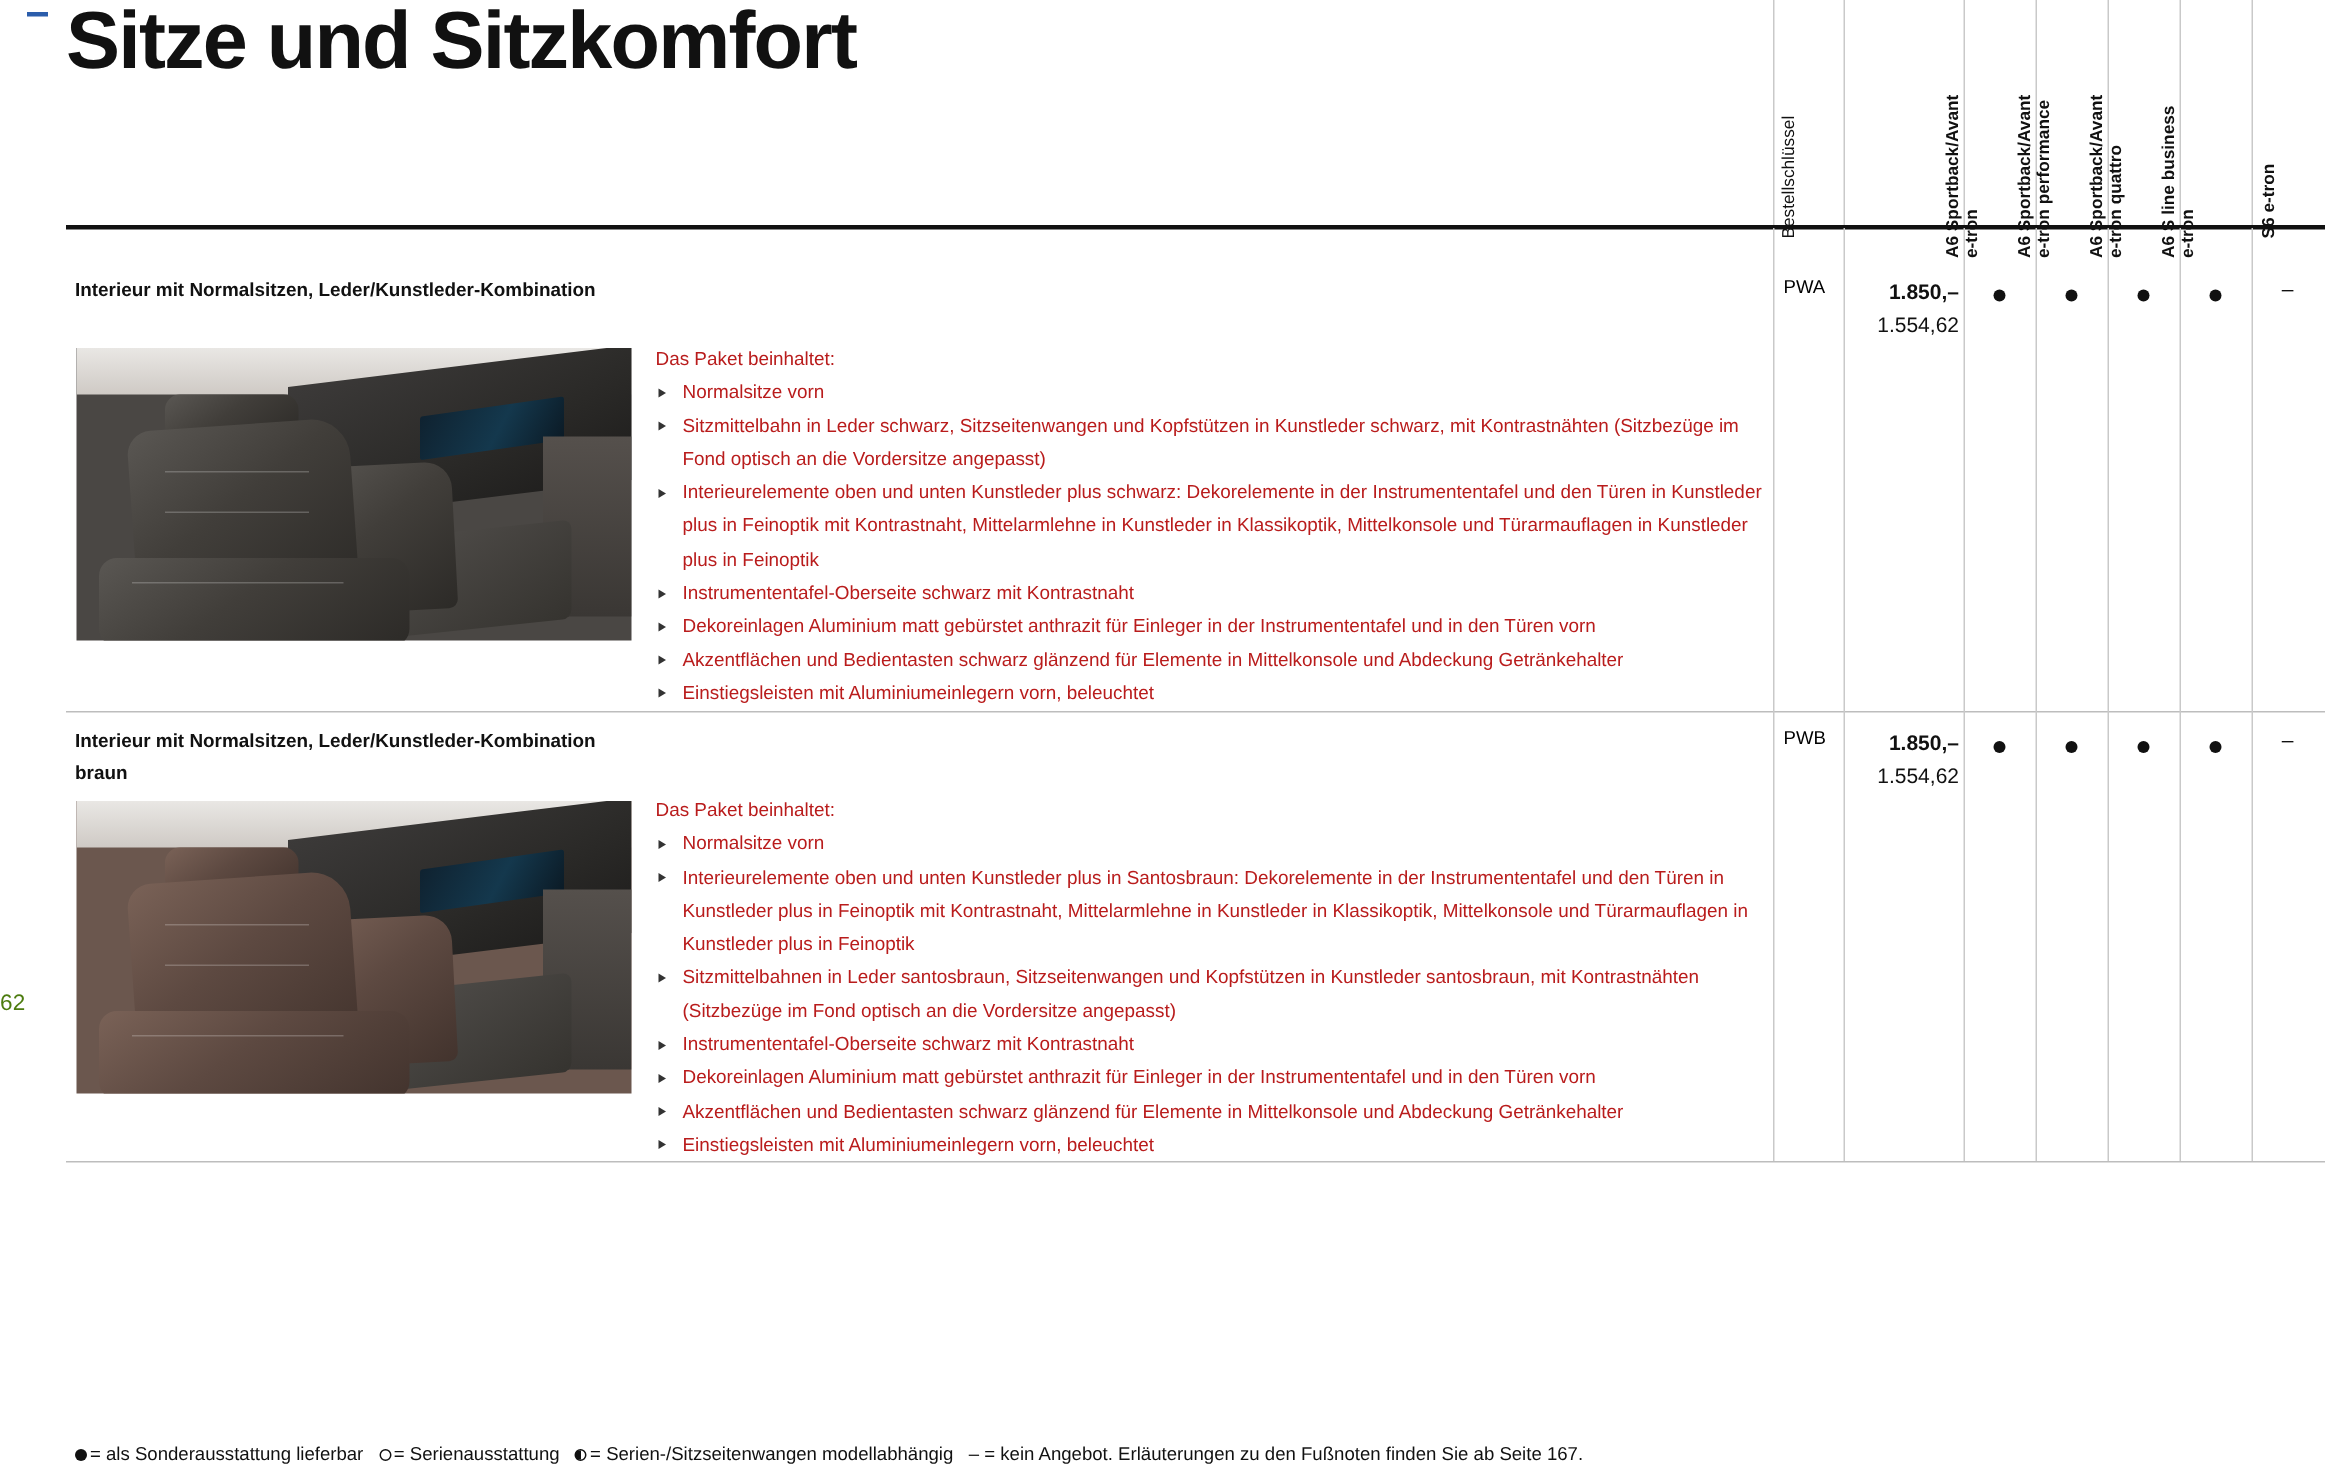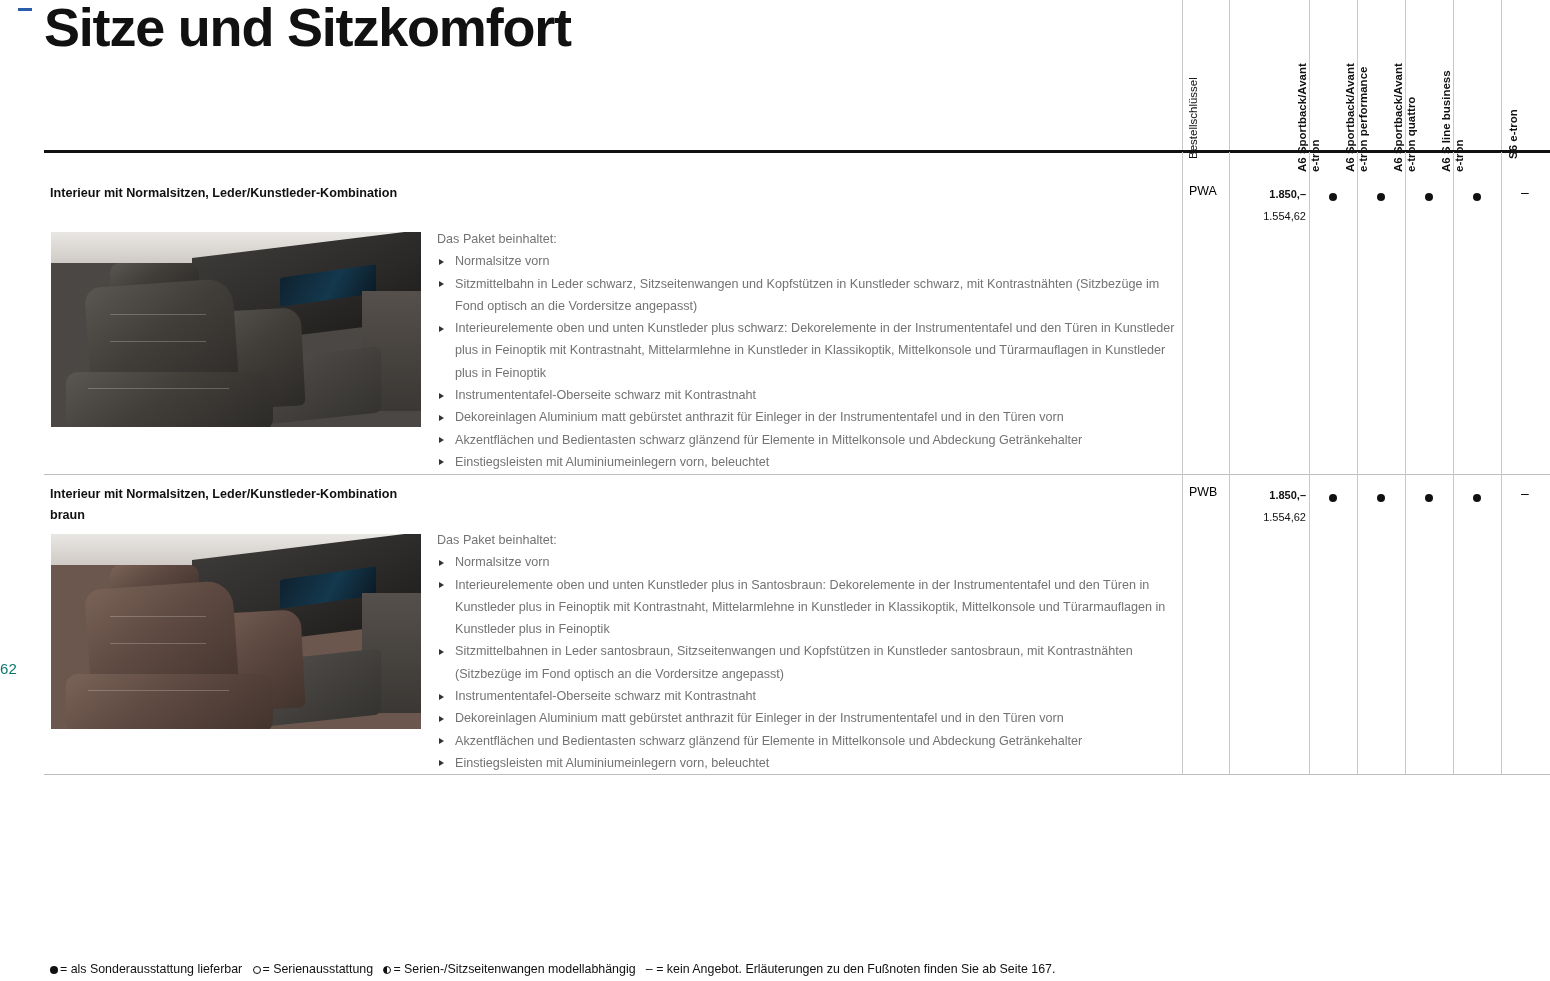--- a/index.html
+++ b/index.html
@@ -15,21 +15,21 @@
     color: #1a1a1a;
     overflow: hidden;
   }
 
   
   .page-number {
     position: absolute;
     left: 0px;
     top: 660px;
     font-size: 15px;
-    color: #0f766e;
+    color: #4d7c0f;
     letter-spacing: .2px;
   }
 
   
   .page-title {
     position: absolute;
     left: 44px;
     top: -4px;
     font-size: 54px;
     font-weight: bold;
@@ -170,21 +170,21 @@
   .photo.brown .headrest {
     background: linear-gradient(145deg, #7a6257 0%, #5d4941 45%, #42332d 100%);
   }
   .photo.brown { background: #6b574e; }
 
   .pkg {
     position: absolute;
     width: 740px;
     font-size: 12.6px;
     line-height: 22.3px;
-    color: #737373;
+    color: #b91c1c;
   }
   .pkg .intro { margin-bottom: 0px; }
   .pkg ul { list-style: none; margin: 0; padding: 0; }
   .pkg li {
     position: relative;
     padding-left: 18px;
     margin: 0;
   }
   .pkg li::before {
     content: "";
@@ -199,21 +199,21 @@
   .code {
     position: absolute;
     font-size: 12.4px;
     color: #000000;
     text-align: left;
   }
   .price {
     position: absolute;
     width: 74px;
     text-align: right;
-    font-size: 11px;
+    font-size: 14px;
     line-height: 22px;
     color: #111;
   }
   .price .p1 { font-weight: bold; }
   .price .p2 { font-weight: normal; }
 
   .mark {
     position: absolute;
     width: 48px;
     text-align: center;

